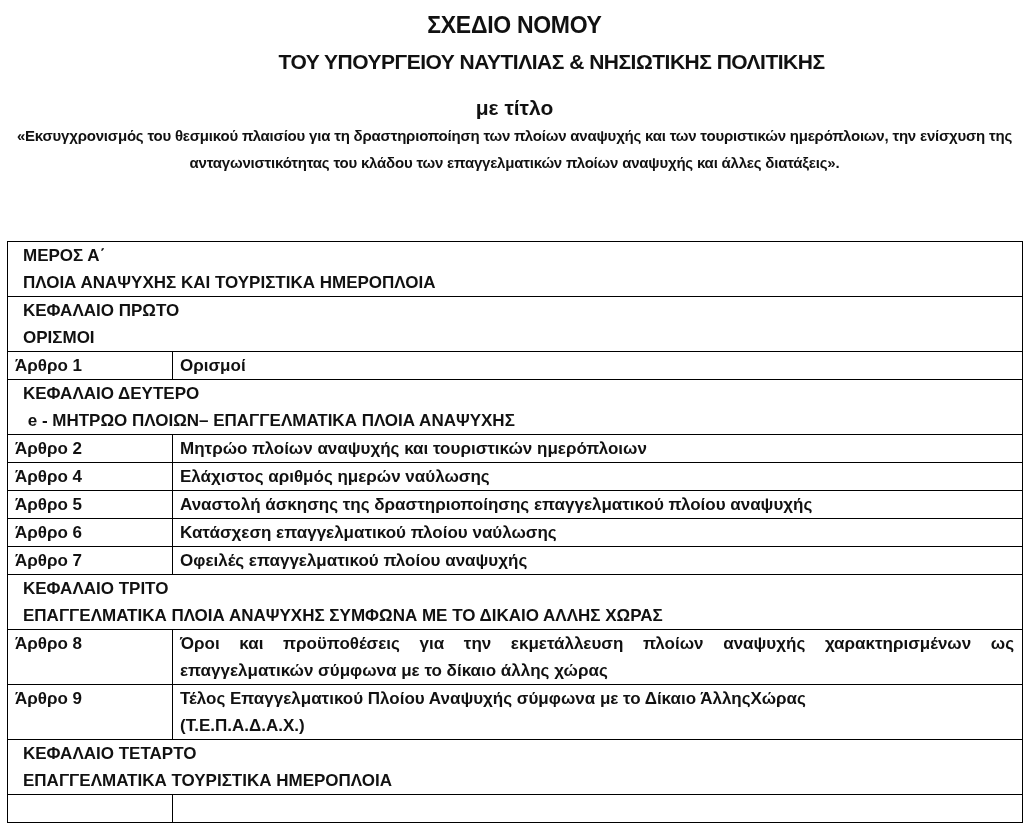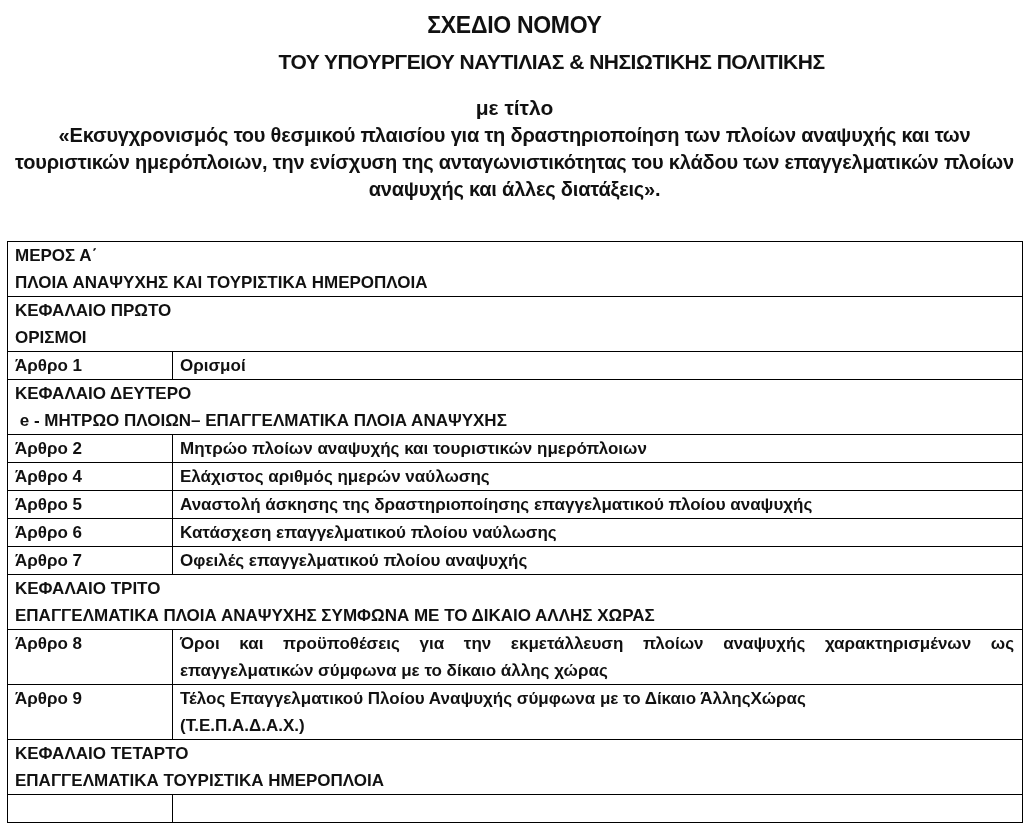--- a/index.html
+++ b/index.html
@@ -34,42 +34,42 @@
     .h1 { top: 12px; font-size: 23px; letter-spacing: -0.3px; }
     .h2 { top: 50px; font-size: 21px; letter-spacing: -0.5px; margin-left: 37px; }
     .h3 { top: 88px; font-size: 21px; margin-top: 8px; }
     .subtitle {
       position: absolute;
       left: 8px;
       top: 122px;
       width: 1013px;
       text-align: center;
       font-weight: bold;
-      font-size: 20px;
+      font-size: 15px;
       line-height: 27px;
       letter-spacing: -0.2px;
     }
     table.toc {
       position: absolute;
       left: 7px;
       top: 241px;
       width: 1016px;
       border-collapse: collapse;
       font-size: 17px;
       font-weight: bold;
       table-layout: fixed;
     }
     table.toc td {
       border: 1.5px solid #000000;
       padding: 0 0 0 7px;
       vertical-align: top;
       line-height: 27px;
     }
     table.toc col.c1 { width: 165px; }
-    .section-cell div { white-space: nowrap; }
+    .section-cell div { white-space: nowrap; margin-left: 8px; }
     .art-title.justify {
       text-align: justify;
       padding-right: 8px;
     }
     .art-title { padding-right: 8px; }
     tr.row-single td { height: 27px; }
     tr.row-double td { height: 53px; }
   </style>
 </head>
 <body>

